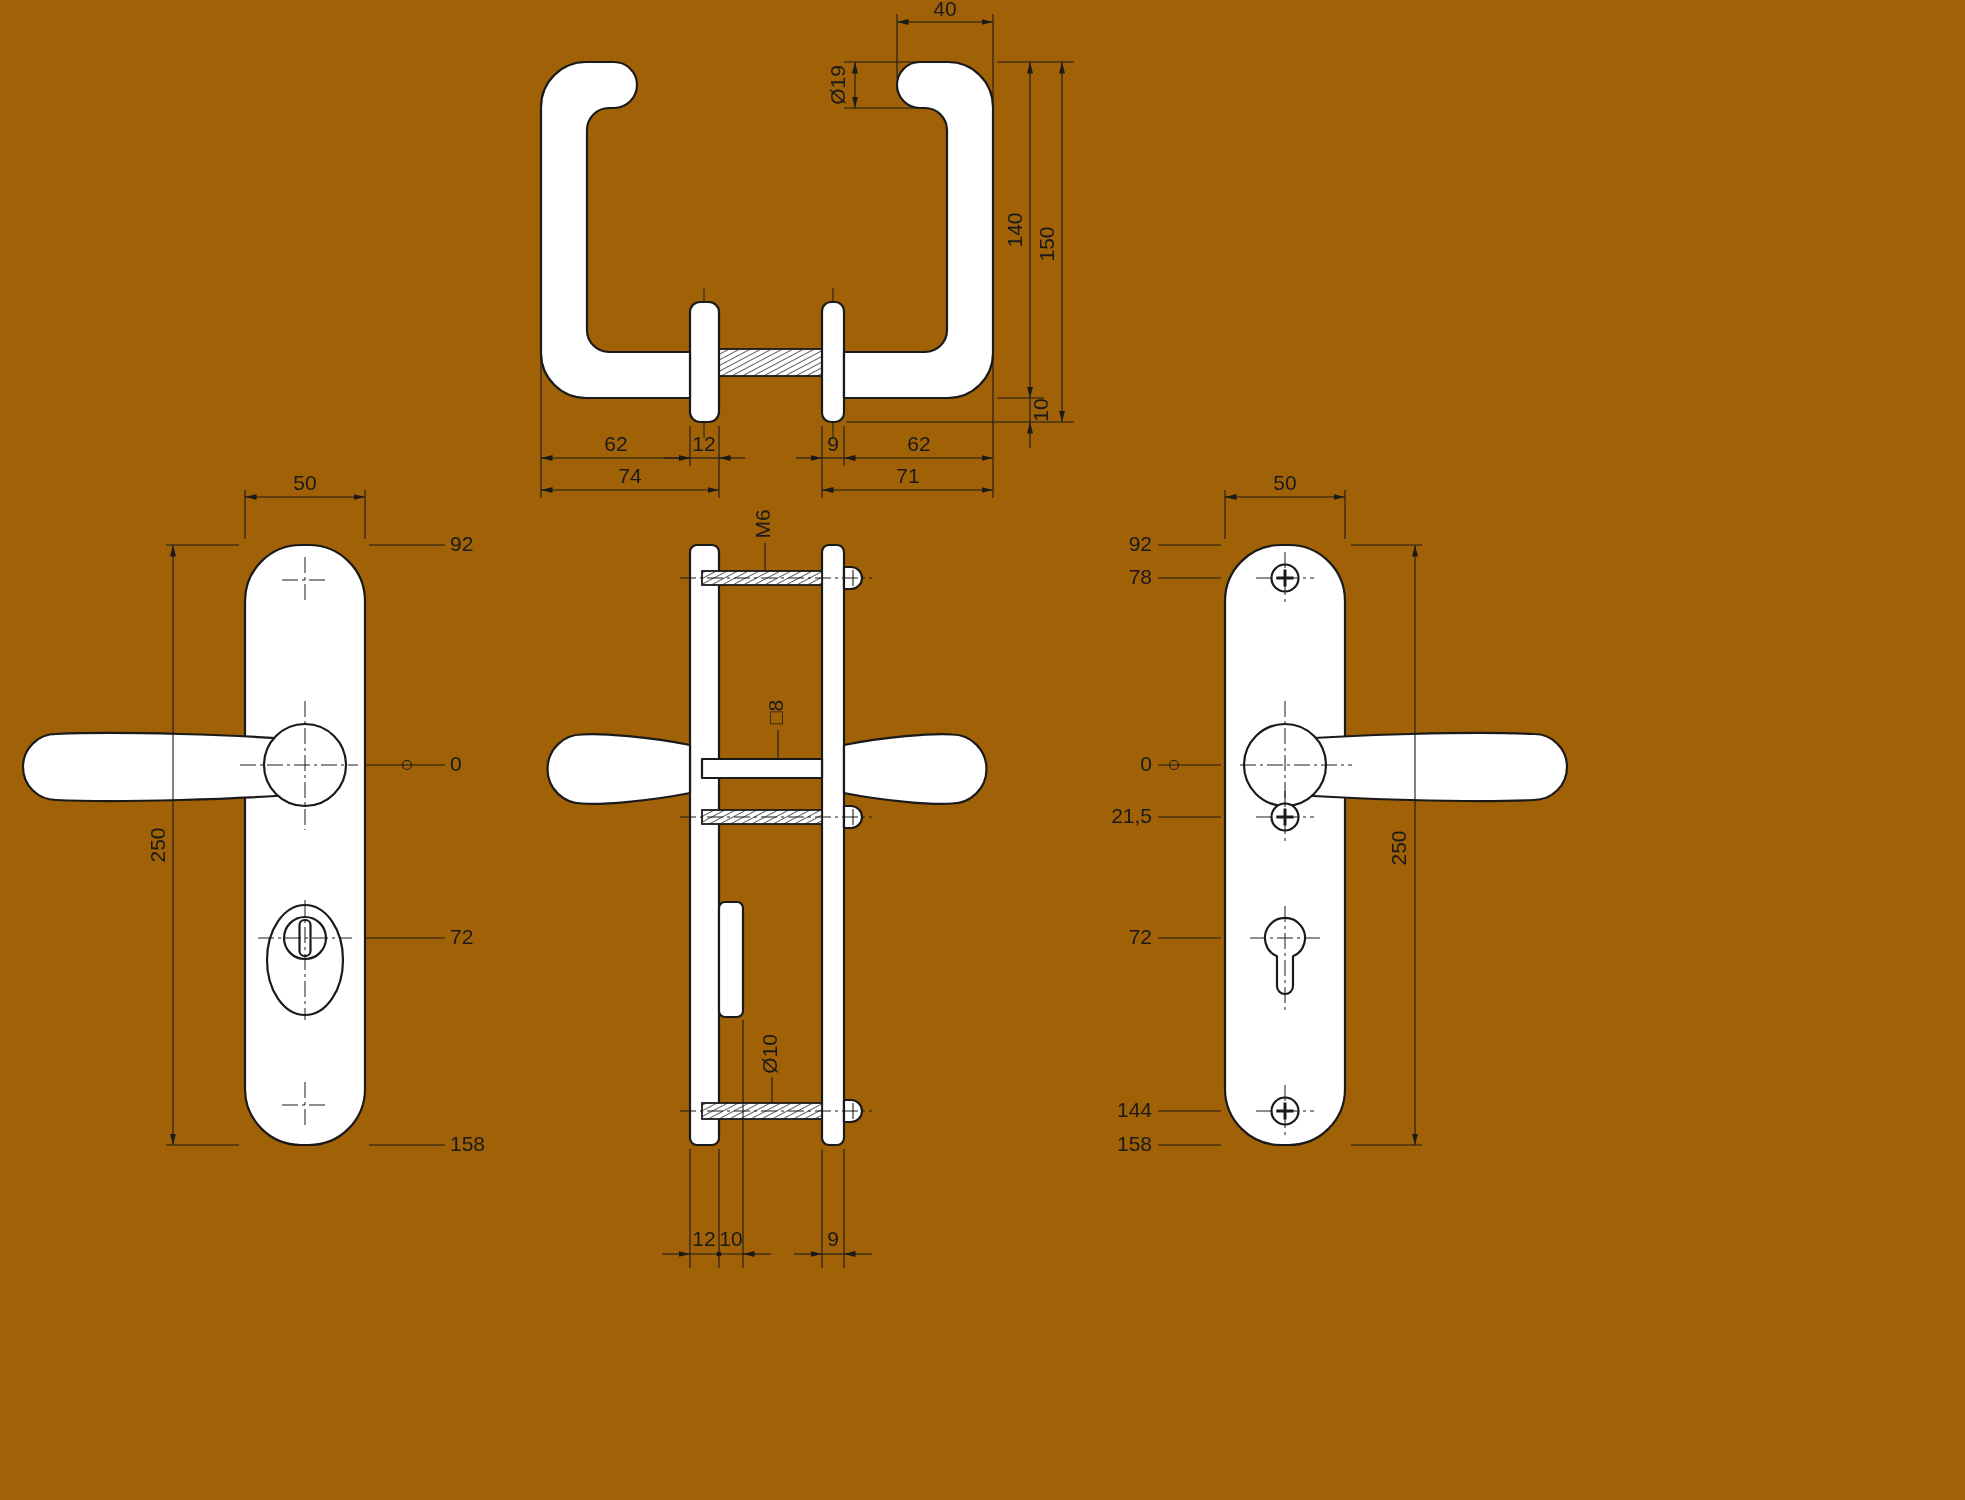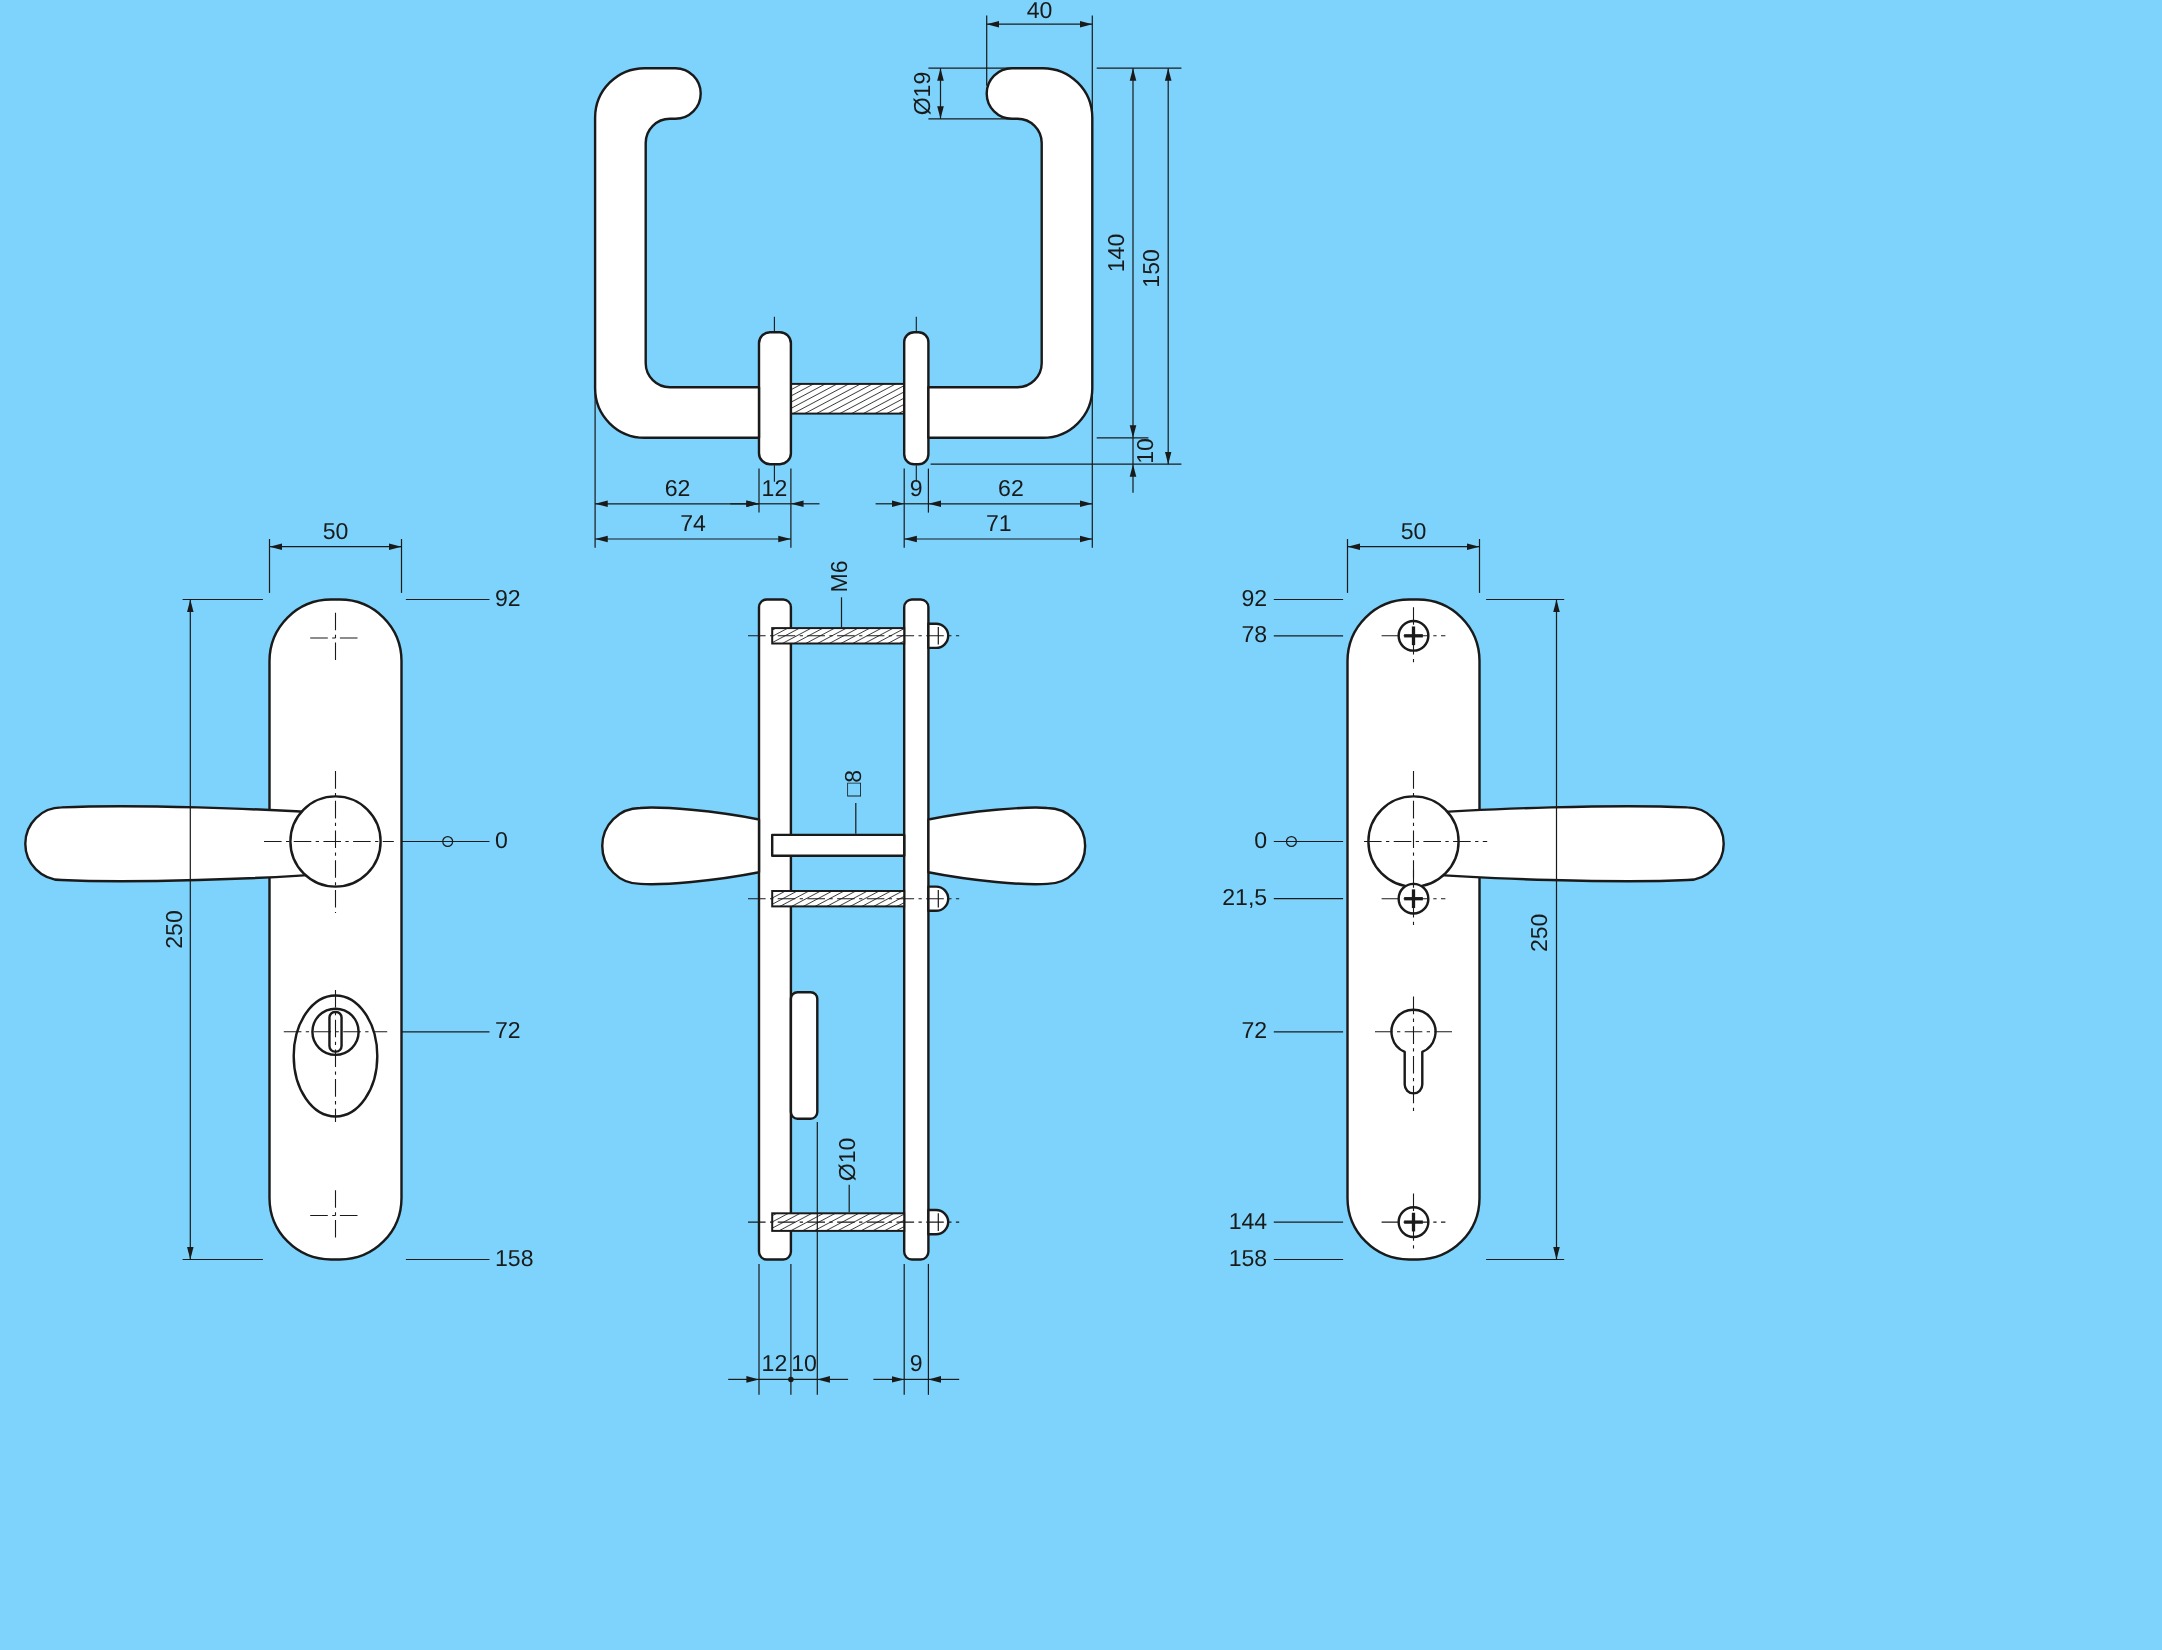--- a/index.html
+++ b/index.html
@@ -1,16 +1,16 @@
 <!DOCTYPE html>
 <html><head>
 <meta charset="utf-8">
 <style>
   html,body{margin:0;padding:0;background:#ffffff;}
-  .canvas{width:1965px;height:1500px;background:#7dd3fc;}
+  .canvas{width:1965px;height:1500px;background:#a16207;}
   svg{display:block;}
   .lbl{font-family:"Liberation Sans",sans-serif;font-size:21px;fill:#1a1a1a;}
   .obj{fill:#ffffff;stroke:#1a1a1a;stroke-width:2.2;stroke-linejoin:round;}
   .thin{stroke:#1a1a1a;stroke-width:1.1;fill:none;}
   .cl{stroke:#1a1a1a;stroke-width:1;fill:none;stroke-dasharray:16 4 3 4;}
   .hatched{fill:url(#hatch);stroke:#1a1a1a;stroke-width:1.8;}
   .cross{stroke:#1a1a1a;stroke-width:3;fill:none;}
 </style>
 </head>
 <body>

